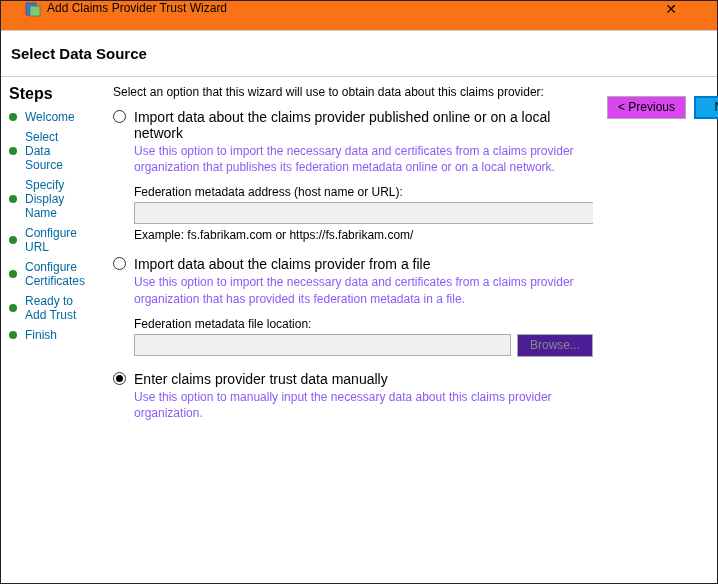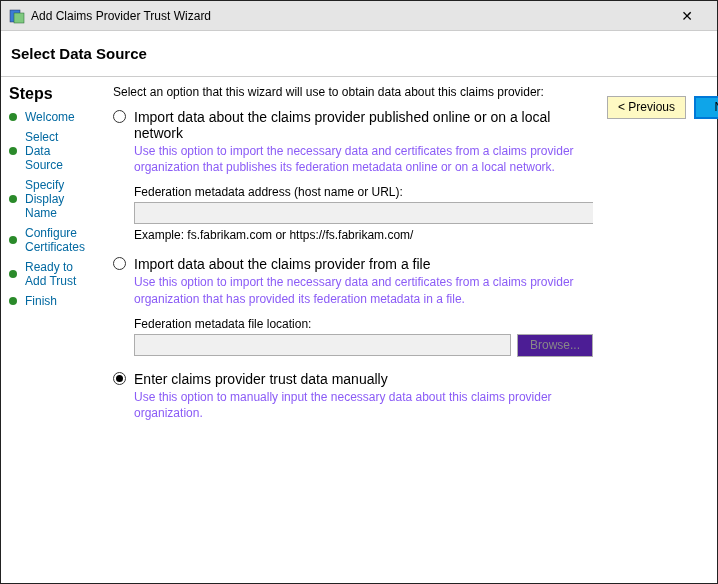--- a/index.html
+++ b/index.html
@@ -14,24 +14,24 @@
     width: 718px;
     height: 584px;
     border: 1px solid #222;
     display: flex;
     flex-direction: column;
     position: relative;
   }
   .titlebar {
     height: 30px;
     display: flex;
-    align-items: center;
-    padding: 0 8px;
+    align-items: flex-start;
+    padding: 0 24px;
     border-bottom: 1px solid #ccc;
-    background: #e5e5e5;
+    background: #f97316;
   }
   .titlebar .icon { margin-right: 6px; display:flex; align-items:center;}
   .titlebar .title { flex: 1; font-size: 12px; }
   .titlebar .close {
     width: 44px;
     text-align: center;
     font-size: 14px;
     font-family: Arial, sans-serif;
     cursor: pointer;
   }
@@ -123,21 +123,21 @@
     padding: 2px 4px;
     font-size: 12px;
   }
   .text-input.disabled { background: #f0f0f0; color: #888; }
   .hint { margin-top: 4px; color: #000; }
   .file-row { display: flex; align-items: center; gap: 6px; }
   .btn {
     height: 23px;
     min-width: 76px;
     border: 1px solid #adadad;
-    background: #fef9c3;
+    background: #d946ef;
     font-size: 12px;
     cursor: pointer;
     padding: 0 10px;
   }
   .btn.disabled { color: #888; background: #4c1d95; cursor: default; }
   .btn.primary { border: 2px solid #0078d7; background: #0ea5e9; }
   .footer {
     height: 44px;
     display: flex;
     align-items: center;
@@ -180,20 +180,24 @@
       <div class="step-item current">
         <span class="bullet"></span>
         <span class="step-link">Select Data Source</span>
       </div>
       <div class="step-item">
         <span class="bullet"></span>
         <span class="step-link">Specify Display Name</span>
       </div>
       <div class="step-item">
         <span class="bullet"></span>
+        <span class="step-link">Configure URL</span>
+      </div>
+      <div class="step-item">
+        <span class="bullet"></span>
         <span class="step-link">Configure Certificates</span>
       </div>
       <div class="step-item">
         <span class="bullet"></span>
         <span class="step-link">Ready to Add Trust</span>
       </div>
       <div class="step-item">
         <span class="bullet"></span>
         <span class="step-link">Finish</span>
       </div>

